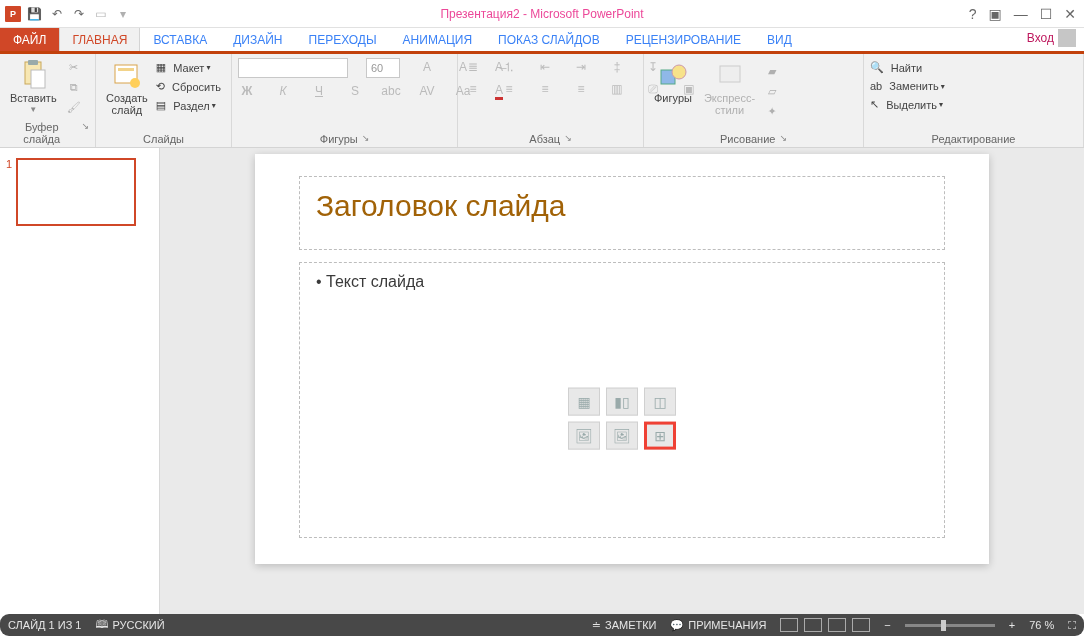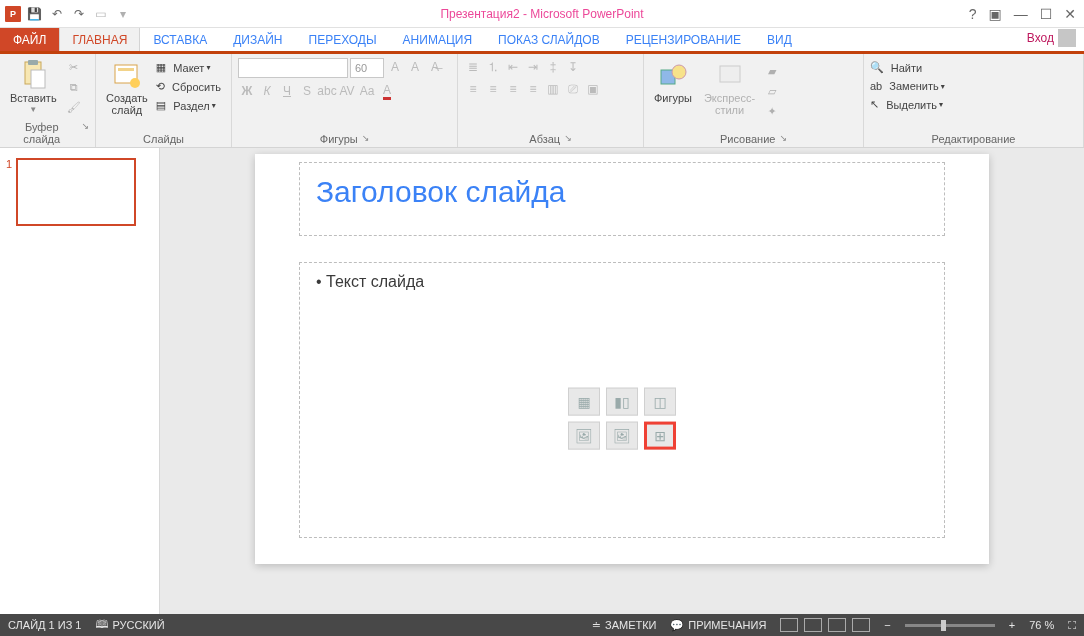--- a/index.html
+++ b/index.html
@@ -26,38 +26,38 @@
 .group-label { font-size: 11px; color: #666; text-align: center; padding-top: 1px; display: flex; justify-content: center; gap: 4px; }
 .dlauncher { font-size: 9px; color: #888; }
 .big-btn { display: flex; flex-direction: column; align-items: center; gap: 2px; padding: 2px 4px; font-size: 11px; color: #444; text-align: center; line-height: 1.1; justify-content: space-between; }
 .big-btn .ico { width: 30px; height: 30px; display: flex; align-items: center; justify-content: center; font-size: 22px; }
 .mini-col { display: flex; flex-direction: column; gap: 2px; }
 .mini-btn { width: 18px; height: 18px; display: flex; align-items: center; justify-content: center; font-size: 11px; color: #888; }
 .row-item { display: flex; align-items: center; gap: 2px; font-size: 11px; color: #444; padding: 1px 0; }
 .row-item.disabled, .disabled { color: #b0b0b0; }
 .fontbox { border: 1px solid #c8c8c8; background: #fff; height: 20px; padding: 0 14px 0 4px; font-size: 11px; color: #999; display: flex; align-items: center; }
 .szbox { width: 34px; }
-.fmt-row { display: flex; gap: 2px; }
+.fmt-row { display: flex; gap: 18px; }
 .fmt-btn { width: 18px; height: 18px; display: flex; align-items: center; justify-content: center; font-size: 12px; color: #bbb; border: 1px solid transparent; }
 
 .workarea { position: absolute; top: 148px; bottom: 22px; left: 0; right: 0; background: #eaeaea; display: flex; }
 .thumb-pane { width: 160px; background: #fff; border-right: 1px solid #d8d8d8; padding: 10px 6px; }
 .thumb-wrap { display: flex; gap: 4px; }
 .thumb-num { color: #d04727; font-size: 11px; }
 .thumb { width: 120px; height: 68px; border: 2px solid #d04727; background: #fff; }
 .canvas-area { flex: 1; display: flex; align-items: flex-start; justify-content: center; padding: 6px 0 20px; overflow: hidden; }
 .slide { width: 734px; height: 410px; background: #fff; box-shadow: 0 2px 8px rgba(0,0,0,.2); position: relative; }
 .ph { position: absolute; border: 1px dashed #bdbdbd; }
-.ph-title { left: 44px; right: 44px; top: 8px; height: 74px; padding: 12px 16px; font-size: 30px; color: #3b82f6; font-weight: 300; }
+.ph-title { left: 44px; right: 44px; top: 22px; height: 74px; padding: 12px 16px; font-size: 30px; color: #a16207; font-weight: 300; }
 .ph-body { left: 44px; right: 44px; top: 108px; bottom: 26px; padding: 10px 16px; font-size: 16px; color: #3a3a3a; }
 .content-icons { position: absolute; left: 50%; top: 50%; transform: translate(-50%, -20%); display: grid; grid-template-columns: repeat(3, 32px); gap: 6px; }
 .ci { width: 32px; height: 28px; background: #e8e8e8; border: 1px solid #d0d0d0; display: flex; align-items: center; justify-content: center; font-size: 14px; color: #9aa; }
 .ci.hilite { border: 3px solid #ef4135; }
 
-.statusbar { position: absolute; bottom: 0; left: 0; right: 0; height: 22px; background: #484848; color: #e6e6e6; display: flex; align-items: center; font-size: 11px; padding: 0 8px; gap: 14px; }
+.statusbar { position: absolute; bottom: 0; left: 0; right: 0; height: 22px; background: #484848; color: #e6e6e6; display: flex; align-items: center; font-size: 11px; padding: 0 8px; gap: 14px; border-radius: 9px; }
 .statusbar .spacer { flex: 1; }
 .sb-btn { display: flex; align-items: center; gap: 4px; }
 .view-btns { display: flex; gap: 6px; }
 .view-btn { width: 18px; height: 14px; border: 1px solid #aaa; }
 .zoom-slider { width: 90px; height: 3px; background: #888; position: relative; }
 .zoom-slider::after { content: ""; position: absolute; left: 40%; top: -4px; width: 5px; height: 11px; background: #ccc; }
 svg { display: block; }
 </style>
 </head>
 <body>

